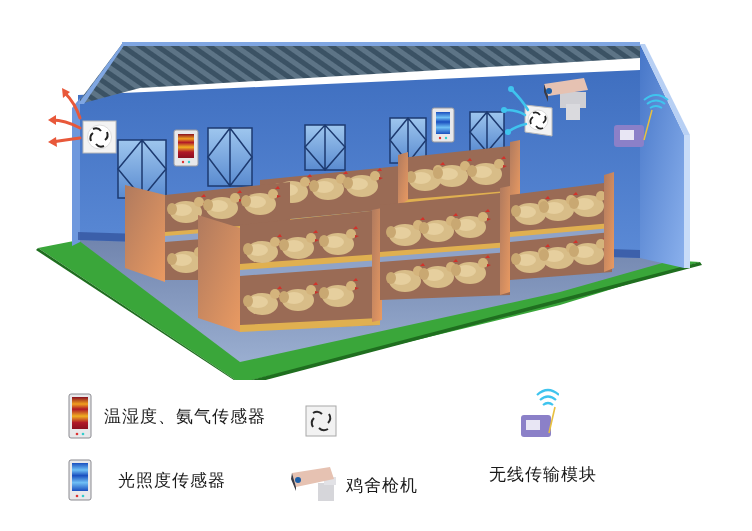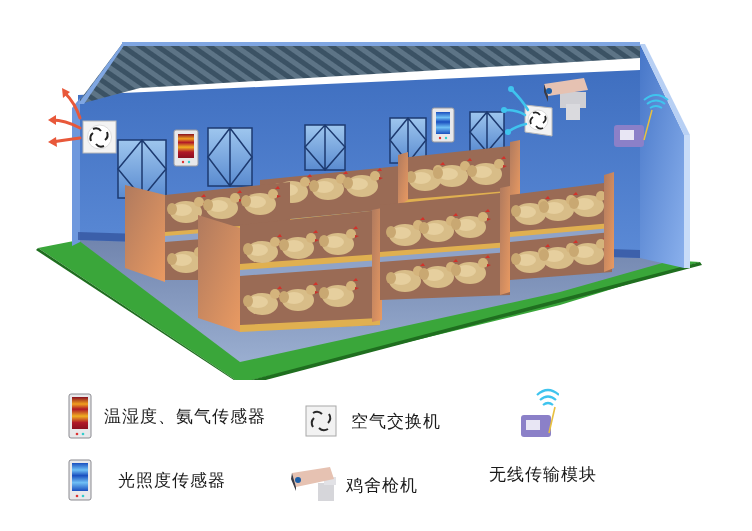--- a/index.html
+++ b/index.html
@@ -250,21 +250,20 @@
       <circle cx="15" cy="41" r="1.3" fill="#3cc"></circle>
     </svg>
     <span class="legend-label">温湿度、氨气传感器</span>
   </div>
 
   <div class="legend-item" style="left:305px; top:20px;">
     <svg class="legend-icon" width="32" height="32" viewBox="0 0 32 32">
       <rect x="1" y="1" width="30" height="30" fill="#f2f2f2" stroke="#a8a8a8"></rect>
       <path d="M8,8 q5,-3 9,1 M24,9 q3,5 -1,9 M23,24 q-5,3 -9,-1 M8,22 q-3,-5 1,-9" stroke="#2a2a2a" stroke-width="2" fill="none"></path>
     </svg>
-    <span class="legend-label" style="margin-left:14px;">空气交换机</span>
   </div>
 
   <div class="legend-item" style="left:481px; top:0px;flex-direction:column;">
     <svg class="legend-icon" width="40" height="56" viewBox="0 0 40 56">
       <path d="M24,20 q5,-4 10,0 M21,15 q8,-7 16,0 M18,10 q11,-10 22,0" stroke="#3fc4ee" stroke-width="2.2" fill="none"></path>
       <rect x="2" y="30" width="30" height="22" rx="3" fill="#8b80c8"></rect>
       <rect x="7" y="35" width="14" height="10" fill="#e8e6f4"></rect>
       <line x1="30" y1="48" x2="36" y2="22" stroke="#e8c040" stroke-width="1.6"></line>
     </svg>
     <span class="legend-label" style="margin-left:8px; margin-top:22px;">无线传输模块</span>

